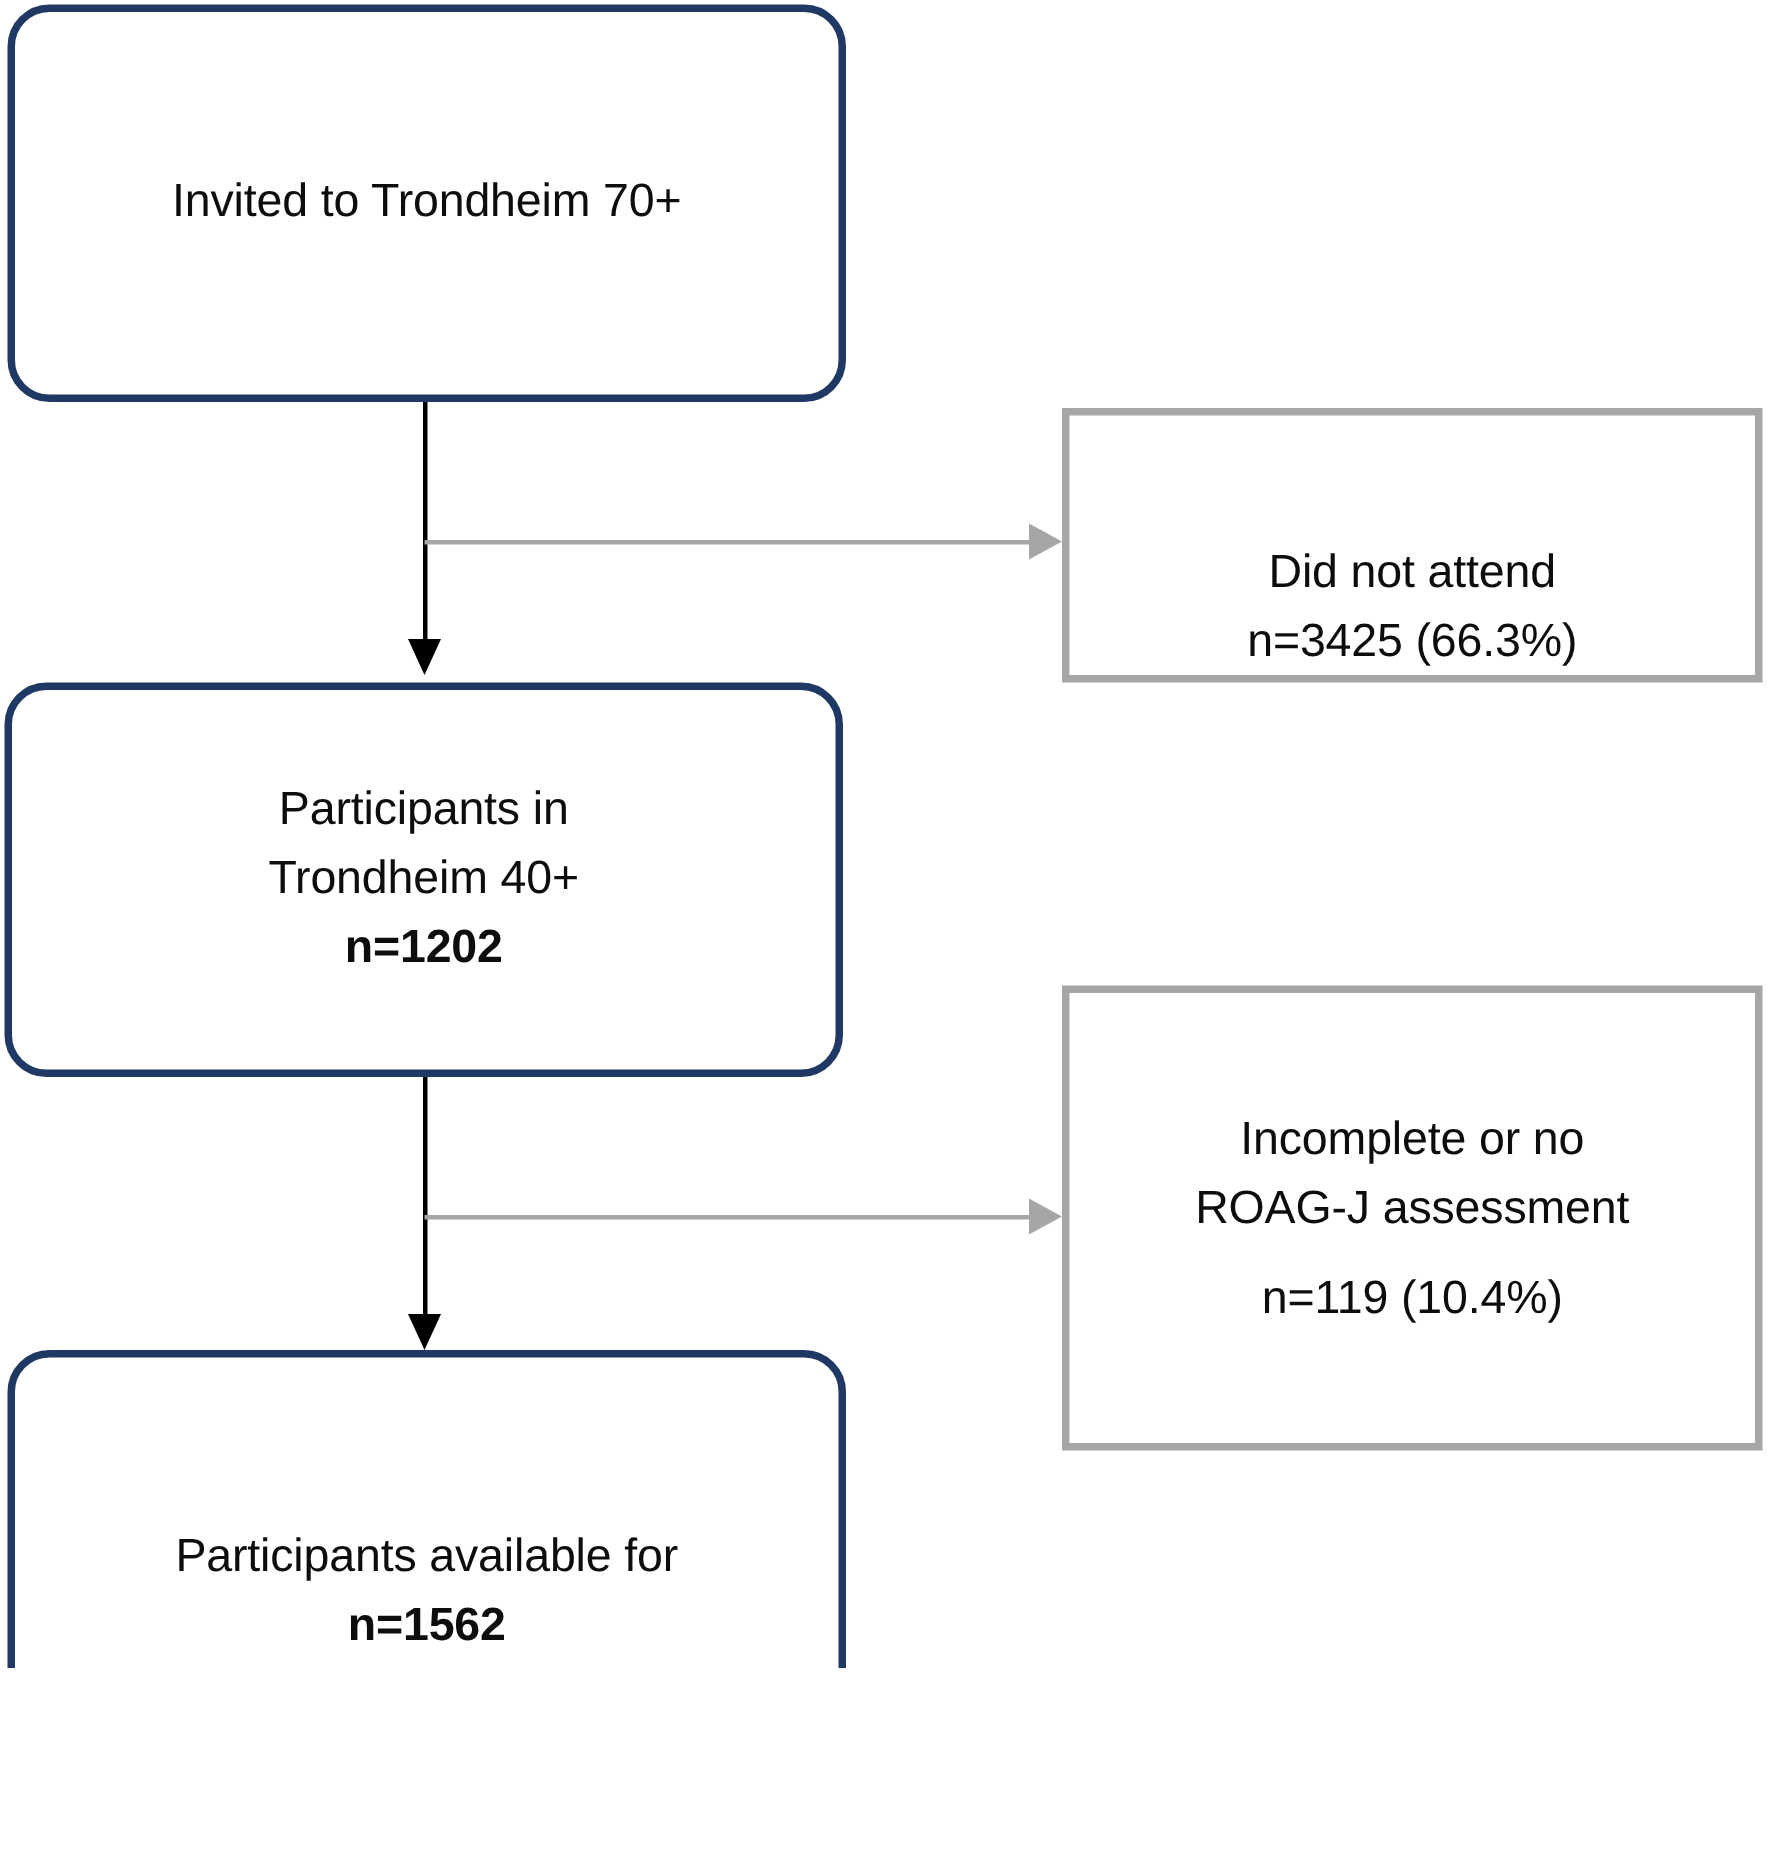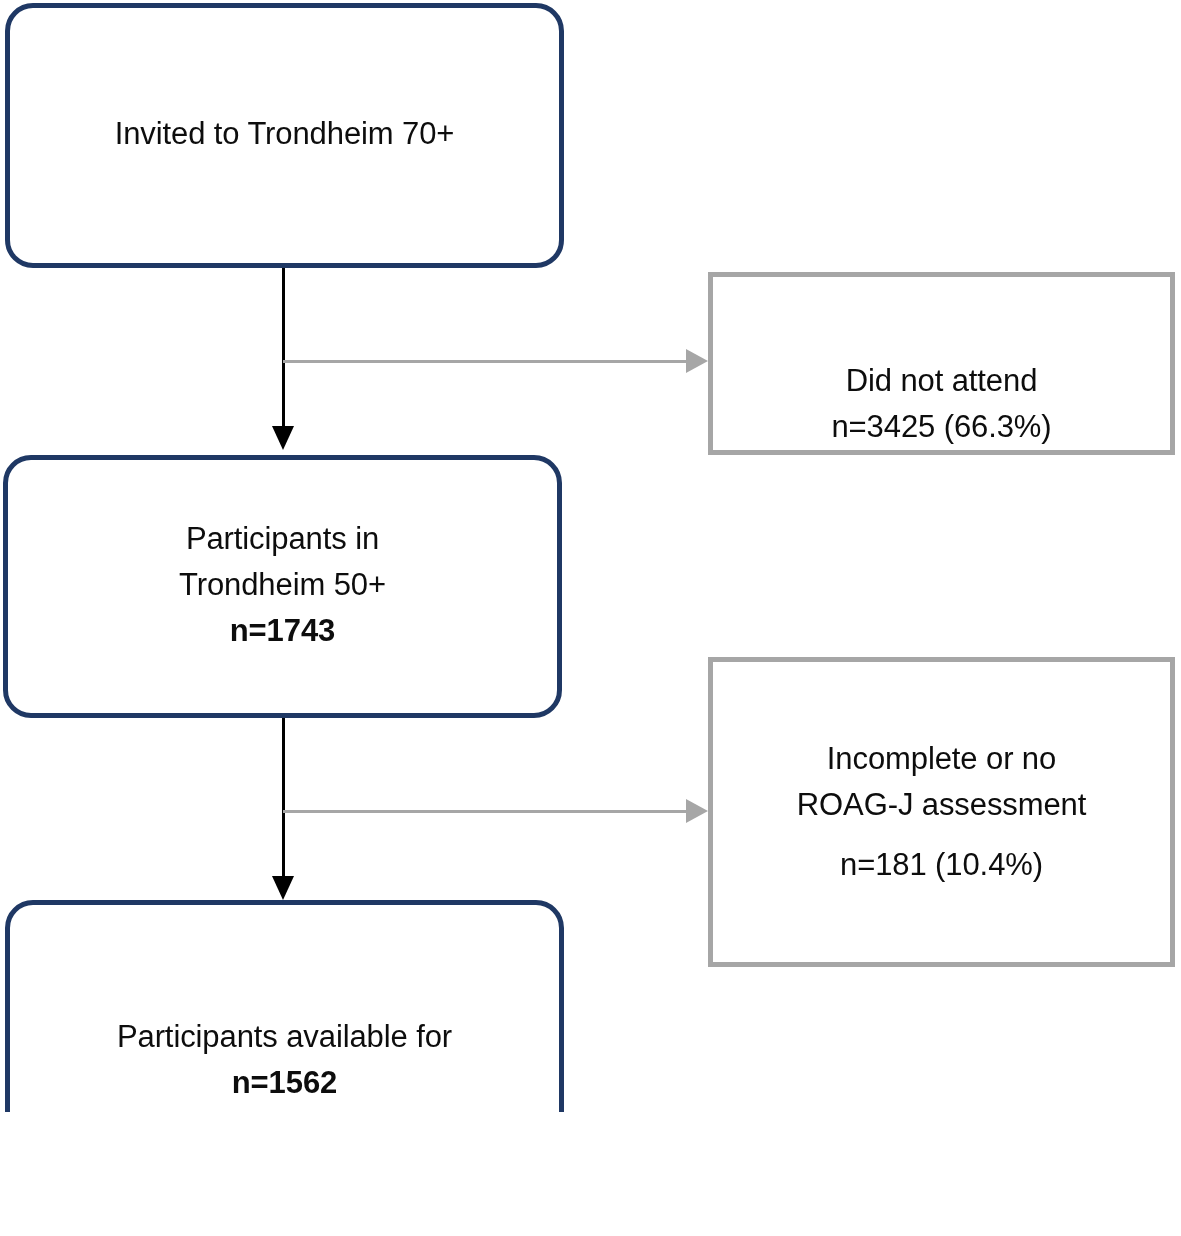--- a/index.html
+++ b/index.html
@@ -93,22 +93,22 @@
 
   <div class="node primary" style="left:5px; top:3px; width:559px; height:265px;">
     <div class="textblock shift-up-1">
       <span class="node-text">Invited to Trondheim 70+</span>
     </div>
   </div>
 
   <div class="node primary" style="left:3px; top:455px; width:559px; height:263px;">
     <div class="textblock shift-up-2">
       <span class="node-text">Participants in</span>
-      <span class="node-text">Trondheim 50+</span>
-      <span class="node-text count">n=1743</span>
+      <span class="node-text">Trondheim 40+</span>
+      <span class="node-text count">n=1202</span>
     </div>
   </div>
 
   <div class="node primary" style="left:5px; top:900px; width:559px; height:328px;">
     <div class="textblock shift-up-3">
       <span class="node-text">Participants available for</span>
       <span class="node-text count">n=1562</span>
     </div>
   </div>
 
@@ -116,21 +116,21 @@
     <div class="textblock">
       <span class="node-text">Did not attend</span>
       <span class="node-text">n=3425 (66.3%)</span>
     </div>
   </div>
 
   <div class="node exclusion" style="left:708px; top:657px; width:467px; height:310px;">
     <div class="textblock">
       <span class="node-text">Incomplete or no</span>
       <span class="node-text">ROAG-J assessment</span>
-      <span class="node-text spaced">n=181 (10.4%)</span>
+      <span class="node-text spaced">n=119 (10.4%)</span>
     </div>
   </div>
 
   <div class="conn vline" style="left:282px; top:268px; height:158px;"></div>
   <div class="conn arrow-down" style="left:272px; top:426px;"></div>
 
   <div class="conn hline" style="left:283px; top:360px; width:403px;"></div>
   <div class="conn arrow-right" style="left:686px; top:349px;"></div>
 
   <div class="conn vline" style="left:282px; top:718px; height:158px;"></div>

